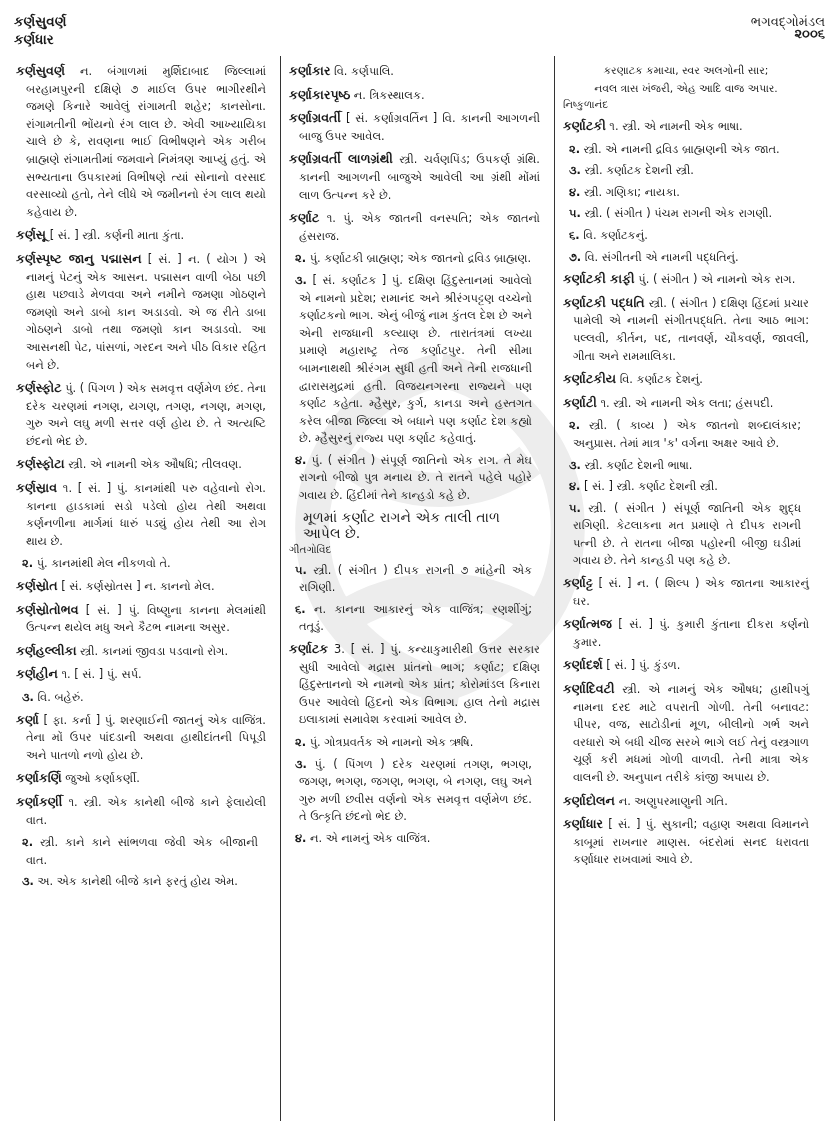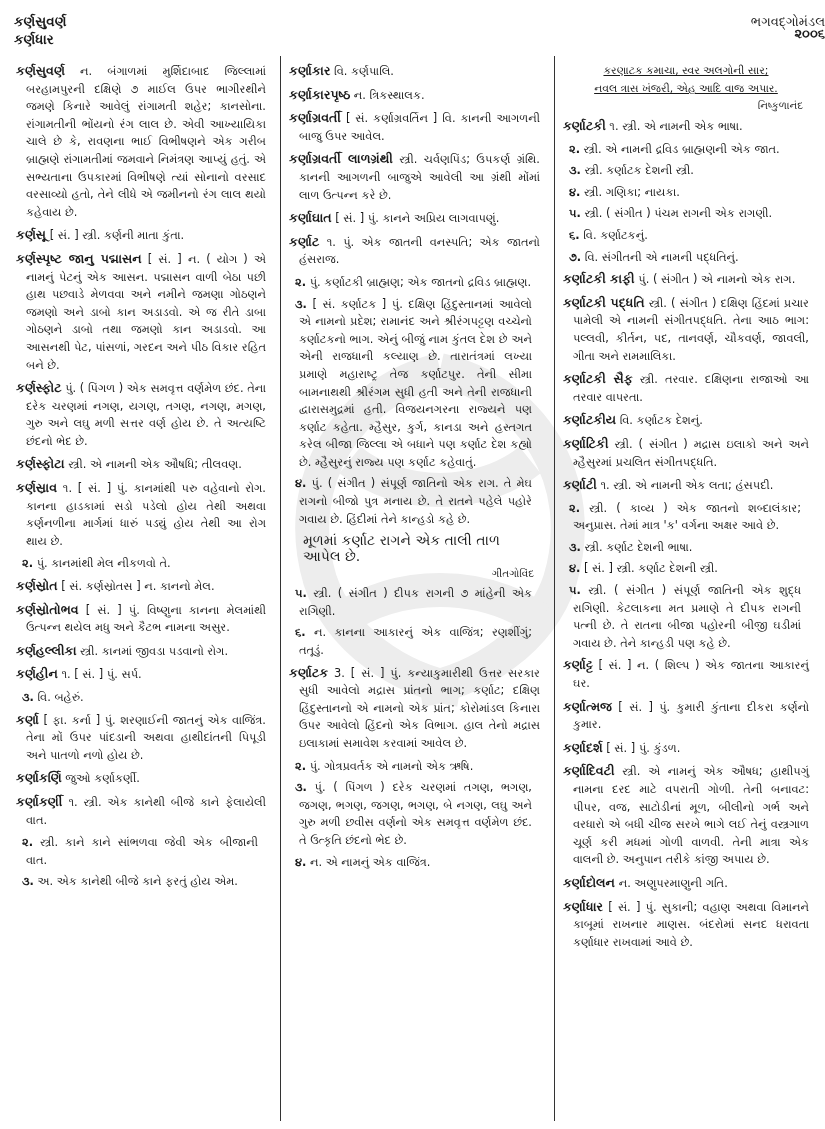--- a/index.html
+++ b/index.html
@@ -46,24 +46,24 @@
   .hw { font-weight: bold; font-size: 12.6px; }
   .sense {
     font-size: 11.4px; line-height: 17.6px; margin: 0 8px 4px 0;
     text-align: justify; padding-left: 10px; text-indent: -4px;
   }
   .sense .num { font-weight: bold; }
   .quote {
     font-size: 14px; line-height: 16px; margin: 0 0 2px 0; padding-left: 14px;
   }
   .quote-src {
-    font-size: 10.4px; line-height: 15px; text-align: right; margin: 0 6px 4px 0;
+    font-size: 10.4px; line-height: 15px; text-align: left; margin: 0 6px 4px 0; font-family: Liberation Mono, monospace;
   }
   .verse {
-    font-size: 10.8px; line-height: 18px; text-align: center; margin: 0; text-decoration: underline;
+    font-size: 10.8px; line-height: 18px; text-align: center; margin: 0;
   }
 </style>
 </head>
 <body>
 
 <svg class="watermark" viewBox="0 0 420 420">
   <g fill="none" stroke="#ededed" stroke-width="34">
     <path d="M210 40 C120 60 60 150 90 250 C110 310 170 350 230 360"></path>
     <path d="M210 40 C300 60 360 150 330 250 C310 310 250 350 190 360"></path>
     <path d="M120 130 C170 170 250 170 300 130"></path>
@@ -96,21 +96,20 @@
       <p class="entry"><span class="hw">કર્ણાકર્ણિ</span> <span>જુઓ કર્ણાકર્ણી.</span></p>
       <p class="entry"><span class="hw">કર્ણાકર્ણી</span> <span>૧. સ્ત્રી. એક કાનેથી બીજે કાને ફેલાયેલી વાત.</span></p>
       <p class="sense"><span class="num">૨.</span> <span>સ્ત્રી. કાને કાને સાંભળવા જેવી એક બીજાની વાત.</span></p>
       <p class="sense"><span class="num">૩.</span> <span>અ. એક કાનેથી બીજે કાને ફરતું હોય એમ.</span></p>
     </div>
   <div class="col c2">
       <p class="entry"><span class="hw">કર્ણાકાર</span> <span>વિ. કર્ણપાલિ.</span></p>
       <p class="entry"><span class="hw">કર્ણાકારપૃષ્ઠ</span> <span>ન. ત્રિકસ્થાલક.</span></p>
       <p class="entry"><span class="hw">કર્ણાગ્રવર્તી</span> <span>[ સં. કર્ણાગ્રવર્તિન ] વિ. કાનની આગળની બાજુ ઉપર આવેલ.</span></p>
       <p class="entry"><span class="hw">કર્ણાગ્રવર્તી લાળગ્રંથી</span> <span>સ્ત્રી. ચર્વણપિંડ; ઉપકર્ણ ગ્રંથિ. કાનની આગળની બાજુએ આવેલી આ ગ્રંથી મોંમાં લાળ ઉત્પન્ન કરે છે.</span></p>
-      <p class="entry"><span class="hw">કર્ણાઘાત</span> <span>[ સં. ] પું. કાનને અપ્રિય લાગવાપણું.</span></p>
       <p class="entry"><span class="hw">કર્ણાટ</span> <span>૧. પું. એક જાતની વનસ્પતિ; એક જાતનો હંસરાજ.</span></p>
       <p class="sense"><span class="num">૨.</span> <span>પું. કર્ણાટકી બ્રાહ્મણ; એક જાતનો દ્રવિડ બ્રાહ્મણ.</span></p>
       <p class="sense"><span class="num">૩.</span> <span>[ સં. કર્ણાટક ] પું. દક્ષિણ હિંદુસ્તાનમાં આવેલો એ નામનો પ્રદેશ; રામાનંદ અને શ્રીરંગપટ્ટણ વચ્ચેનો કર્ણાટકનો ભાગ. એનું બીજું નામ કુંતલ દેશ છે અને એની રાજધાની કલ્યાણ છે. તારાતંત્રમાં લખ્યા પ્રમાણે મહારાષ્ટ્ર તેજ કર્ણાટપુર. તેની સીમા બામનાથથી શ્રીરંગમ સુધી હતી અને તેની રાજધાની દ્વારાસમુદ્રમાં હતી. વિજયનગરના રાજ્યને પણ કર્ણાટ કહેતા. મ્હૈસુર, કુર્ગ, કાનડા અને હસ્તગત કરેલ બીજા જિલ્લા એ બધાને પણ કર્ણાટ દેશ કહ્યો છે. મ્હૈસુરનું રાજ્ય પણ કર્ણાટ કહેવાતું.</span></p>
       <p class="sense"><span class="num">૪.</span> <span>પું. ( સંગીત ) સંપૂર્ણ જાતિનો એક રાગ. તે મેઘ રાગનો બીજો પુત્ર મનાય છે. તે રાતને પહેલે પહોરે ગવાય છે. હિંદીમાં તેને કાન્હડો કહે છે.</span></p>
       <p class="quote">મૂળમાં કર્ણાટ રાગને એક તાલી તાળ આપેલ છે.</p>
       <p class="quote-src">ગીતગોવિંદ</p>
       <p class="sense"><span class="num">૫.</span> <span>સ્ત્રી. ( સંગીત ) દીપક રાગની ૭ માંહેની એક રાગિણી.</span></p>
       <p class="sense"><span class="num">૬.</span> <span>ન. કાનના આકારનું એક વાજિંત્ર; રણશીંગું; તતૂડું.</span></p>
       <p class="entry"><span class="hw">કર્ણાટક</span> <span>3. [ સં. ] પું. કન્યાકુમારીથી ઉત્તર સરકાર સુધી આવેલો મદ્રાસ પ્રાંતનો ભાગ; કર્ણાટ; દક્ષિણ હિંદુસ્તાનનો એ નામનો એક પ્રાંત; કોરોમાંડલ કિનારા ઉપર આવેલો હિંદનો એક વિભાગ. હાલ તેનો મદ્રાસ ઇલાકામાં સમાવેશ કરવામાં આવેલ છે.</span></p>
       <p class="sense"><span class="num">૨.</span> <span>પું. ગોત્રપ્રવર્તક એ નામનો એક ઋષિ.</span></p>
@@ -125,23 +124,21 @@
       </div>
       <p class="entry"><span class="hw">કર્ણાટકી</span> <span>૧. સ્ત્રી. એ નામની એક ભાષા.</span></p>
       <p class="sense"><span class="num">૨.</span> <span>સ્ત્રી. એ નામની દ્રવિડ બ્રાહ્મણની એક જાત.</span></p>
       <p class="sense"><span class="num">૩.</span> <span>સ્ત્રી. કર્ણાટક દેશની સ્ત્રી.</span></p>
       <p class="sense"><span class="num">૪.</span> <span>સ્ત્રી. ગણિકા; નાયકા.</span></p>
       <p class="sense"><span class="num">૫.</span> <span>સ્ત્રી. ( સંગીત ) પંચમ રાગની એક રાગણી.</span></p>
       <p class="sense"><span class="num">૬.</span> <span>વિ. કર્ણાટકનું.</span></p>
       <p class="sense"><span class="num">૭.</span> <span>વિ. સંગીતની એ નામની પદ્ધતિનું.</span></p>
       <p class="entry"><span class="hw">કર્ણાટકી કાફી</span> <span>પું. ( સંગીત ) એ નામનો એક રાગ.</span></p>
       <p class="entry"><span class="hw">કર્ણાટકી પદ્ધતિ</span> <span>સ્ત્રી. ( સંગીત ) દક્ષિણ હિંદમાં પ્રચાર પામેલી એ નામની સંગીતપદ્ધતિ. તેના આઠ ભાગ: પલ્લવી, કીર્તન, પદ, તાનવર્ણ, ચૌકવર્ણ, જાવલી, ગીતા અને રામમાલિકા.</span></p>
-      <p class="entry"><span class="hw">કર્ણાટકી સૈફ</span> <span>સ્ત્રી. તરવાર. દક્ષિણના રાજાઓ આ તરવાર વાપરતા.</span></p>
       <p class="entry"><span class="hw">કર્ણાટકીય</span> <span>વિ. કર્ણાટક દેશનું.</span></p>
-      <p class="entry"><span class="hw">કર્ણાટિકી</span> <span>સ્ત્રી. ( સંગીત ) મદ્રાસ ઇલાકો અને અને મ્હૈસુરમાં પ્રચલિત સંગીતપદ્ધતિ.</span></p>
       <p class="entry"><span class="hw">કર્ણાટી</span> <span>૧. સ્ત્રી. એ નામની એક લતા; હંસપદી.</span></p>
       <p class="sense"><span class="num">૨.</span> <span>સ્ત્રી. ( કાવ્ય ) એક જાતનો શબ્દાલંકાર; અનુપ્રાસ. તેમાં માત્ર 'ક' વર્ગના અક્ષર આવે છે.</span></p>
       <p class="sense"><span class="num">૩.</span> <span>સ્ત્રી. કર્ણાટ દેશની ભાષા.</span></p>
       <p class="sense"><span class="num">૪.</span> <span>[ સં. ] સ્ત્રી. કર્ણાટ દેશની સ્ત્રી.</span></p>
       <p class="sense"><span class="num">૫.</span> <span>સ્ત્રી. ( સંગીત ) સંપૂર્ણ જાતિની એક શુદ્ધ રાગિણી. કેટલાકના મત પ્રમાણે તે દીપક રાગની પત્ની છે. તે રાતના બીજા પહોરની બીજી ઘડીમાં ગવાય છે. તેને કાન્હડી પણ કહે છે.</span></p>
       <p class="entry"><span class="hw">કર્ણાટ્ટ</span> <span>[ સં. ] ન. ( શિલ્પ ) એક જાતના આકારનું ઘર.</span></p>
       <p class="entry"><span class="hw">કર્ણાત્મજ</span> <span>[ સં. ] પું. કુમારી કુંતાના દીકરા કર્ણનો કુમાર.</span></p>
       <p class="entry"><span class="hw">કર્ણાદર્શ</span> <span>[ સં. ] પું. કુંડળ.</span></p>
       <p class="entry"><span class="hw">કર્ણાદિવટી</span> <span>સ્ત્રી. એ નામનું એક ઔષધ; હાથીપગું નામના દરદ માટે વપરાતી ગોળી. તેની બનાવટ: પીપર, વજ, સાટોડીનાં મૂળ, બીલીનો ગર્ભ અને વરધારો એ બધી ચીજ સરખે ભાગે લઈ તેનું વસ્ત્રગાળ ચૂર્ણ કરી મધમાં ગોળી વાળવી. તેની માત્રા એક વાલની છે. અનુપાન તરીકે કાંજી અપાય છે.</span></p>
       <p class="entry"><span class="hw">કર્ણાદોલન</span> <span>ન. અણુપરમાણુની ગતિ.</span></p>

